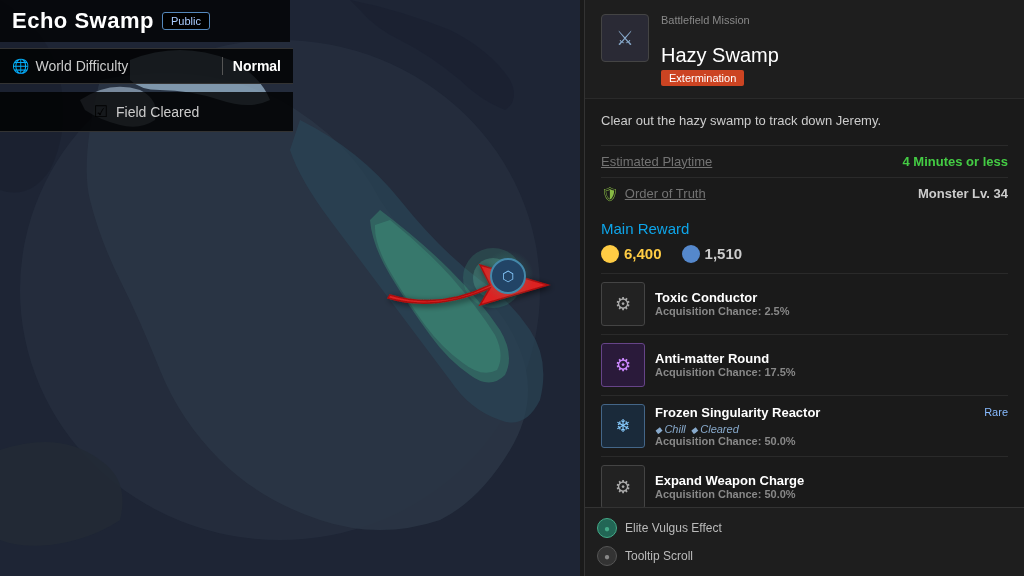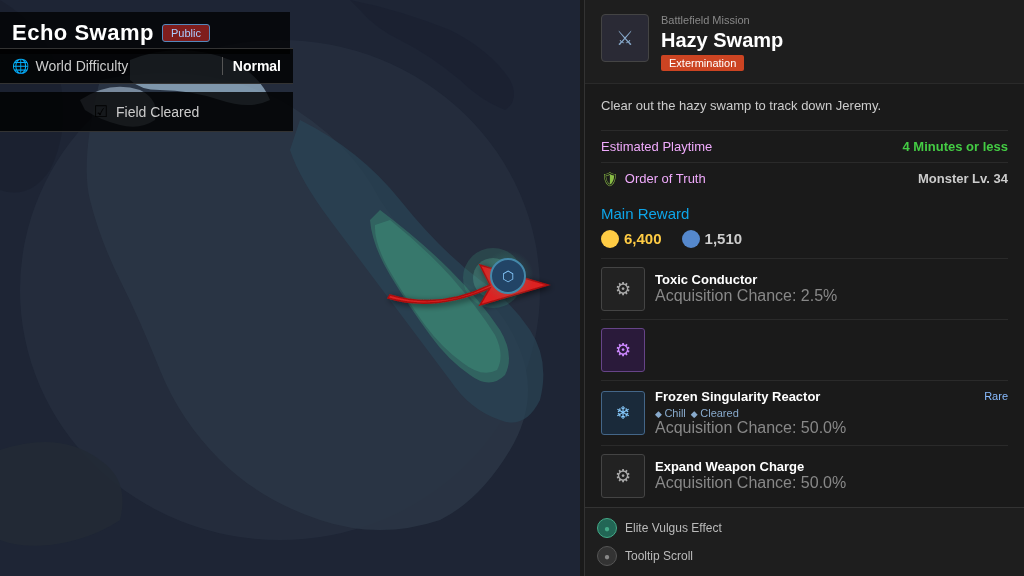--- a/index.html
+++ b/index.html
@@ -24,39 +24,39 @@
 
     .map-bg {
       position: absolute;
       inset: 0;
       background: radial-gradient(ellipse at 60% 50%, #3a4555 0%, #1e2535 60%, #111820 100%);
     }
 
     
     .title-bar {
       position: absolute;
-      top: 12px; left: 0;
+      top: 0; left: 0;
       width: 290px;
       background: rgba(0,0,0,0.75);
       padding: 8px 12px;
       display: flex;
       align-items: center;
       gap: 8px;
       z-index: 10;
     }
 
     .title-text {
       color: #ffffff;
       font-size: 22px;
       font-weight: bold;
       letter-spacing: 0.5px;
     }
 
     .public-badge {
-      background: #7f1d1d;
+      background: #000000;
       color: #aaccff;
       font-size: 11px;
       padding: 2px 8px;
       border-radius: 3px;
       border: 1px solid #5588bb;
     }
 
     
     .info-panel {
       position: absolute;
@@ -161,27 +161,27 @@
       font-size: 20px;
     }
 
     .mission-title-block {
       flex: 1;
     }
 
     .mission-type-label {
       color: #888;
       font-size: 11px;
-      margin-bottom: 3px;
+      margin-bottom: 18px;
     }
 
     .mission-name {
       color: #ffffff;
       font-size: 20px;
-      font-weight: bold;
+      font-weight: normal;
       line-height: 1.1;
     }
 
     .mission-tag {
       display: inline-block;
       background: #cc4422;
       color: #ffffff;
       font-size: 11px;
       padding: 2px 8px;
       border-radius: 2px;
@@ -206,22 +206,23 @@
 
     .info-row {
       display: flex;
       align-items: center;
       justify-content: space-between;
       padding: 8px 0;
       border-top: 1px solid #2a2a2a;
     }
 
     .info-row-label {
-      color: #f0abfc;
+      color: #737373;
       font-size: 13px;
+      text-decoration: underline;
     }
 
     .info-row-value {
       color: #44cc44;
       font-size: 13px;
       font-weight: bold;
       text-align: right;
     }
 
     .info-row-value.white {
@@ -335,27 +336,29 @@
       font-weight: bold;
     }
 
     .item-rare {
       color: #88bbff;
       font-size: 11px;
     }
 
     .item-chance {
       color: #888888;
-      font-size: 16px;
+      font-size: 11px;
+      font-weight: bold;
     }
 
     .item-tags {
       display: flex;
       gap: 5px;
       margin-top: 3px;
+      font-style: italic;
     }
 
     .item-tag {
       color: #88aacc;
       font-size: 11px;
     }
 
     .item-tag::before {
       content: '◆ ';
       font-size: 9px;
@@ -571,20 +574,28 @@
 
       </div>
 
       <div class="item-chance">Acquisition Chance: 2.5%</div>
     </div>
   </div>
         <div class="reward-item">
     <div class="item-icon-box purple">
       <span style="font-size:18px; color: #cc88ff">⚙</span>
     </div>
+    <div class="item-info">
+      <div class="item-name-row">
+        <span class="item-name">Anti-matter Round</span>
+
+      </div>
+
+      <div class="item-chance">Acquisition Chance: 17.5%</div>
+    </div>
   </div>
         <div class="reward-item">
     <div class="item-icon-box blue">
       <span style="font-size:18px; color: #88ccff">❄</span>
     </div>
     <div class="item-info">
       <div class="item-name-row">
         <span class="item-name">Frozen Singularity Reactor</span>
         <span class="item-rare">Rare</span>
       </div>

